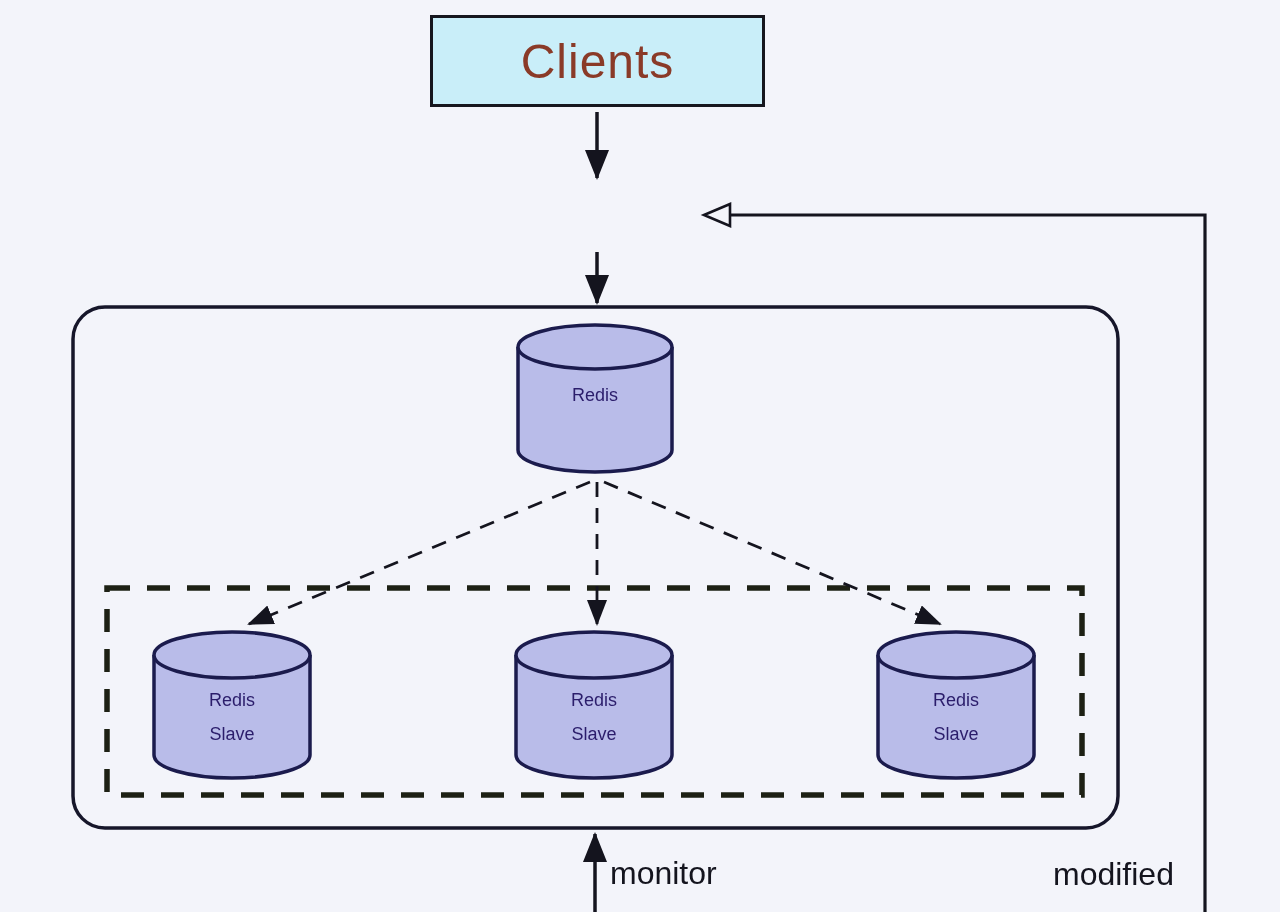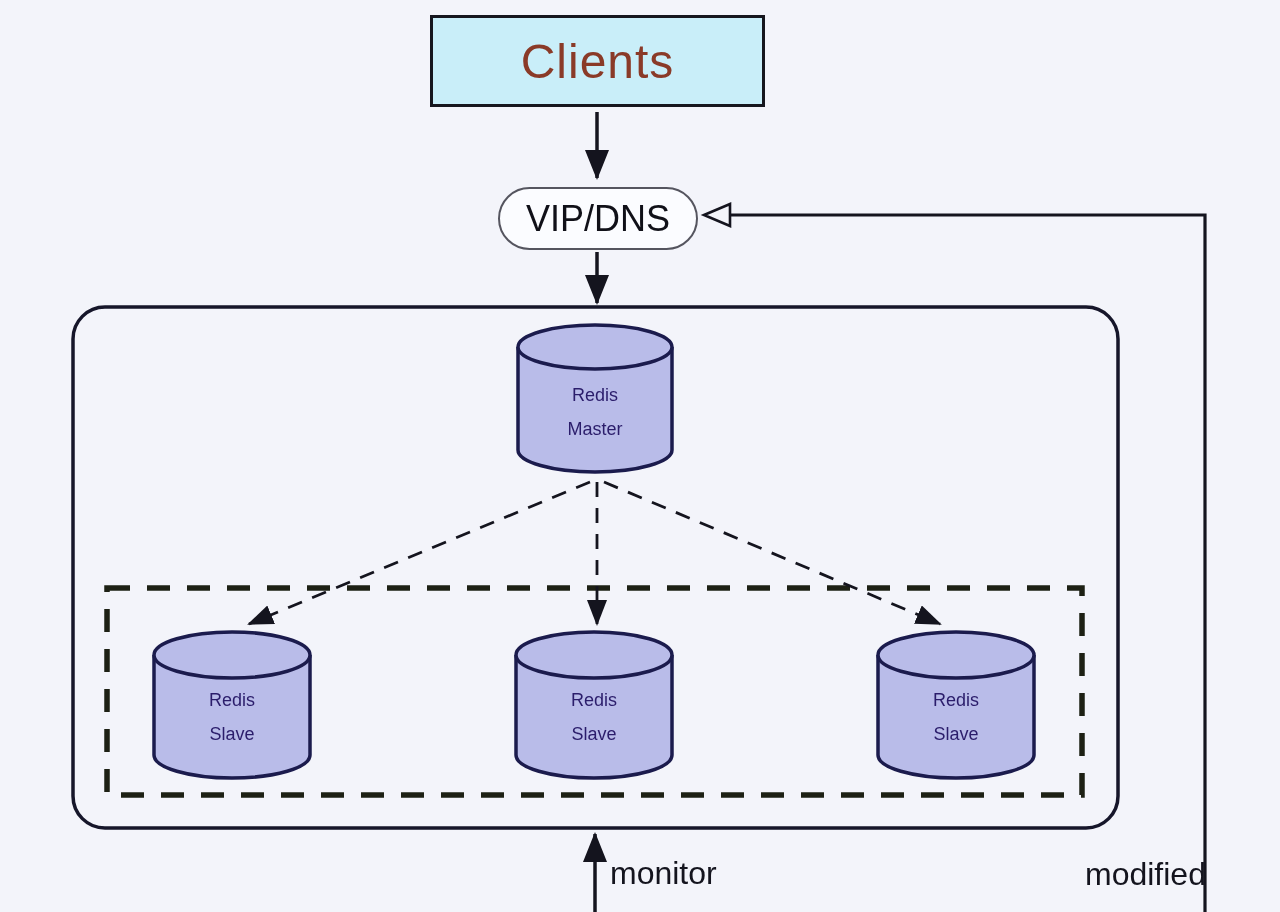--- a/index.html
+++ b/index.html
@@ -99,38 +99,34 @@
     <g>
       <path d="M 1205 912 L 1205 215 L 730 215" fill="none" stroke="var(--line)" stroke-width="3.2"></path>
       <polygon points="704,215 730,204 730,226" fill="var(--background)" stroke="var(--line)" stroke-width="2.6"></polygon>
     </g>
   </svg>
 
   <div class="clients-box">
     <span>Clients</span>
   </div>
 
-  <div class="vip-pill">
-    <span>VIP/DNS</span>
-  </div>
 
   <div class="cyl-label" style="left:517px;top:378px;">
     <div>Redis</div>
-    <div>Master</div>
   </div>
 
   <div class="cyl-label" style="left:154px;top:683px;">
     <div>Redis</div>
     <div>Slave</div>
   </div>
   <div class="cyl-label" style="left:516px;top:683px;">
     <div>Redis</div>
     <div>Slave</div>
   </div>
   <div class="cyl-label" style="left:878px;top:683px;">
     <div>Redis</div>
     <div>Slave</div>
   </div>
 
   <div class="label annot" style="left:610px;top:855px;">monitor</div>
-  <div class="label annot" style="left:1053px;top:856px;margin-left:32px;">modified</div>
+  <div class="label annot" style="left:1053px;top:856px;">modified</div>
 
 </div>
 
 </body></html>

